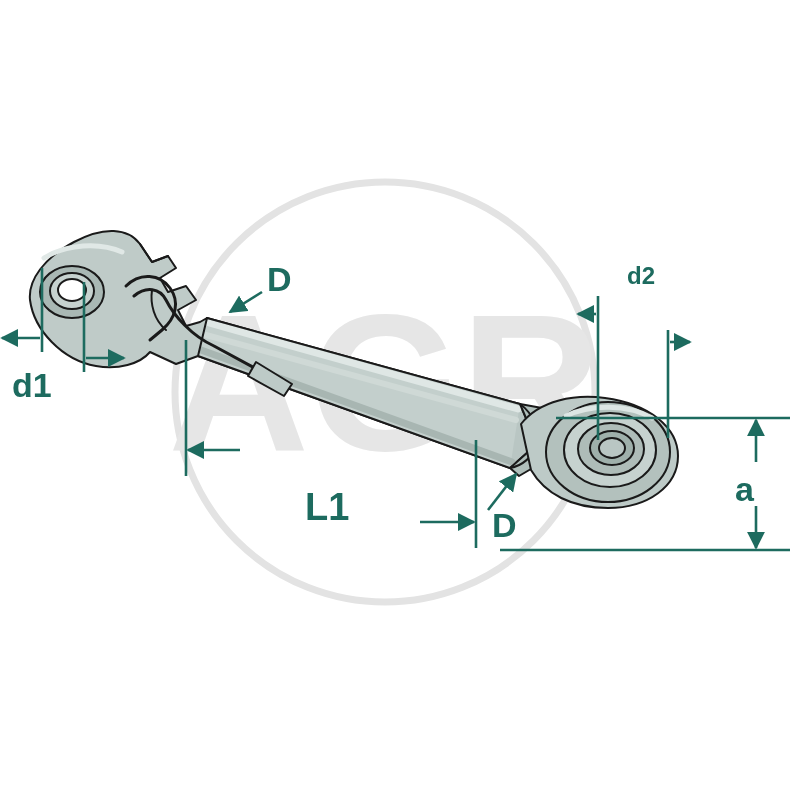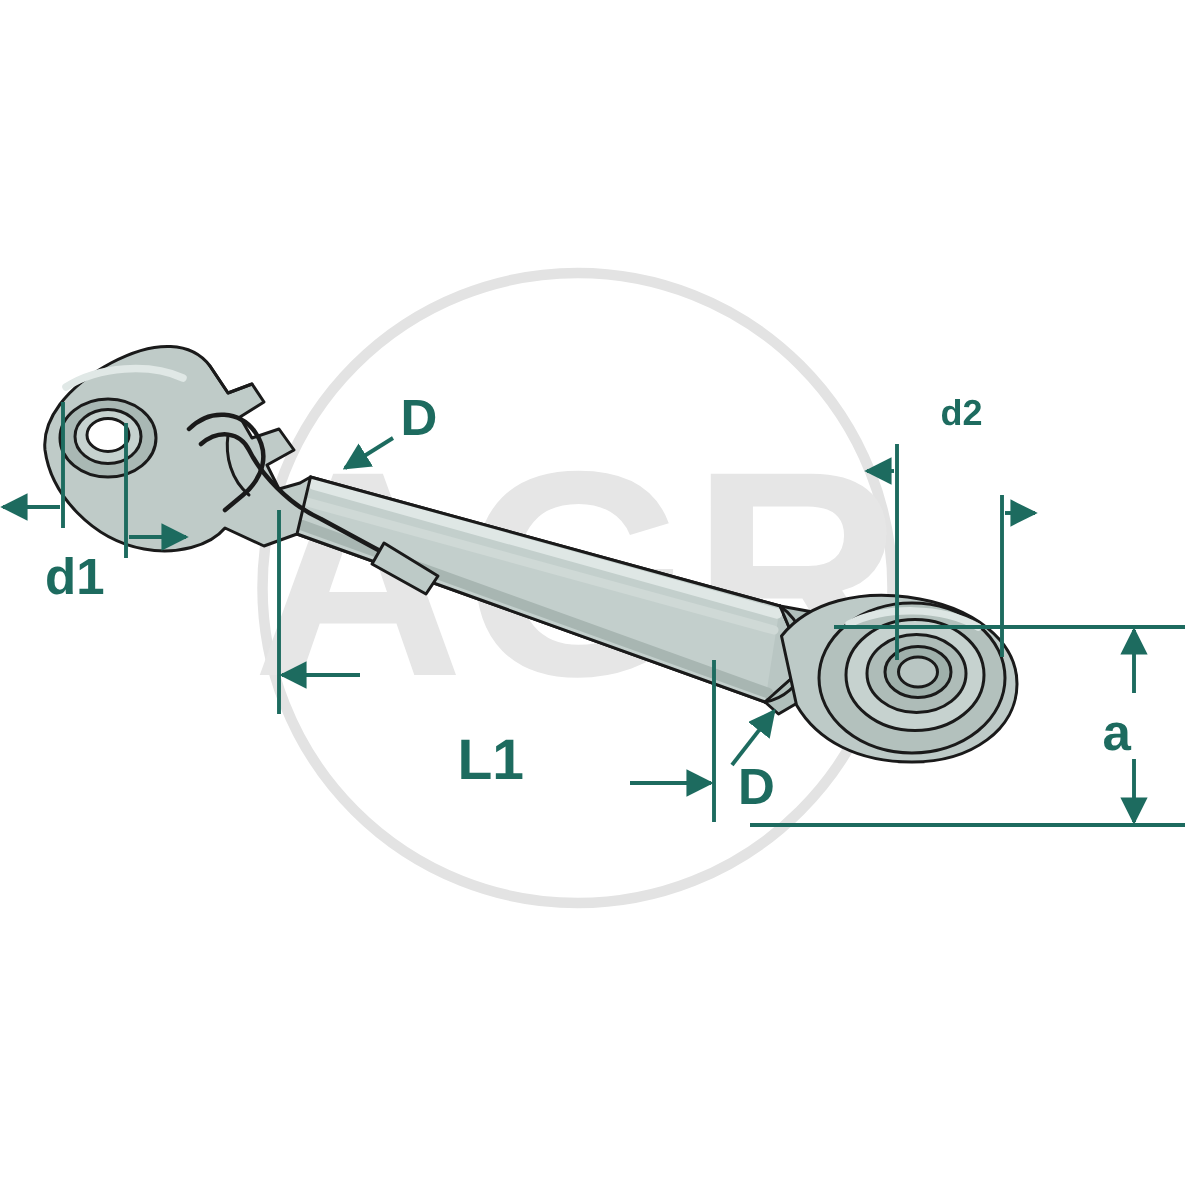--- a/index.html
+++ b/index.html
@@ -169,21 +169,21 @@
 
       <g>
         <line x1="556" y1="418" x2="790" y2="418"></line>
         <line x1="500" y1="550" x2="790" y2="550"></line>
         <line x1="756" y1="420" x2="756" y2="462" marker-start="url(#arrowStart)"></line>
         <line x1="756" y1="548" x2="756" y2="506" marker-start="url(#arrowStart)"></line>
       </g>
     </g>
   </svg>
 
-  <div class="dim-label" style="left:30px; top:368px; font-size:34px;">d1</div>
+  <div class="dim-label" style="left:12px; top:368px; font-size:34px;">d1</div>
 
   <div class="dim-label" style="left:267px; top:262px; font-size:34px;">D</div>
 
   <div class="dim-label" style="left:305px; top:468px; font-size:38px;margin-top:20px;">L1</div>
 
   <div class="dim-label" style="left:492px; top:508px; font-size:34px;">D</div>
 
   <div class="dim-label" style="left:627px; top:264px; font-size:24px;">d2</div>
 
   <div class="dim-label" style="left:735px; top:472px; font-size:34px;">a</div>

